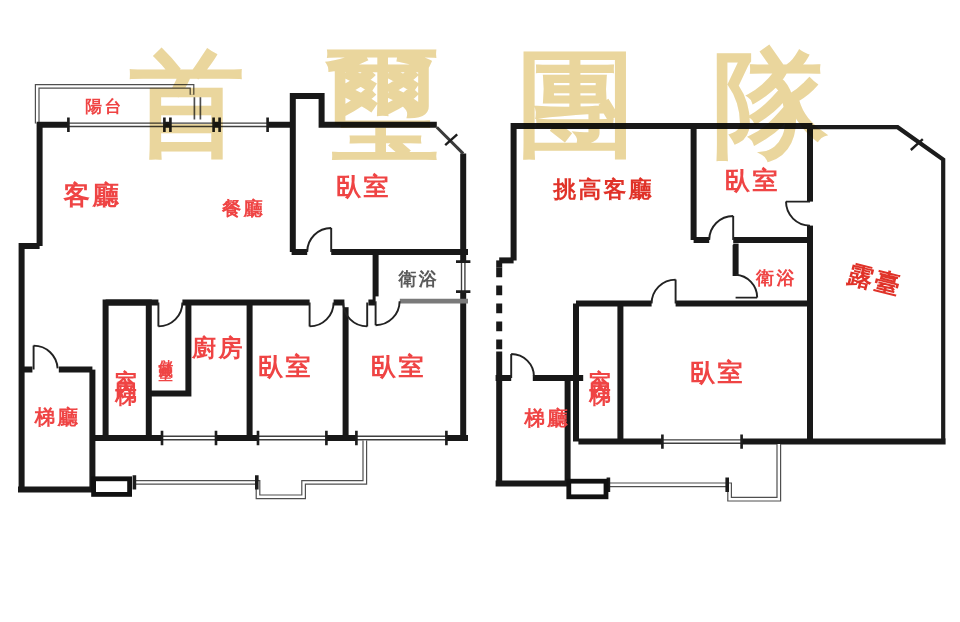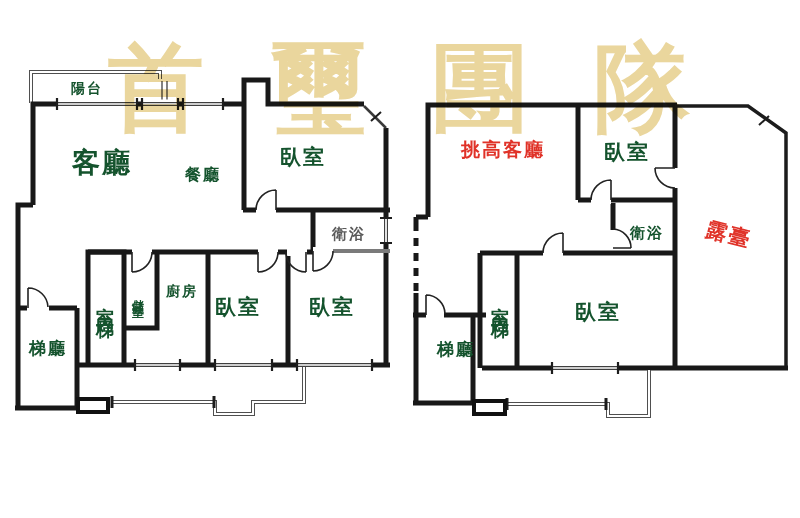--- a/index.html
+++ b/index.html
@@ -1,20 +1,20 @@
 <!DOCTYPE html>
 <html><head>
 <meta charset="utf-8">
 <style>
   html,body{margin:0;padding:0;}
   body{background:#ffffff;font-family:"Liberation Sans",sans-serif;}
   .screen{position:relative;width:800px;height:518px;background:#ffffff;overflow:hidden;}
   .plan-svg{position:absolute;left:0;top:0;z-index:1;}
   .labels{position:absolute;left:0;top:0;width:800px;height:518px;z-index:2;pointer-events:none;}
-  .lb{position:absolute;transform:translate(-50%,-50%);font-weight:700;color:#14532d;
+  .lb{position:absolute;transform:translate(-50%,-50%);font-weight:700;color:#ef4444;
       white-space:nowrap;letter-spacing:2px;line-height:1;}
   .lb.v{writing-mode:vertical-rl;text-orientation:upright;letter-spacing:6px;}
   .lb.red{color:#e03228;}
   .lb.grey{color:#5a5a5a;}
   .lb.rot{transform:translate(-50%,-50%) rotate(14deg);}
   .watermark{position:absolute;left:108px;top:40px;z-index:3;display:flex;gap:66px;
       font-size:96px;font-weight:700;line-height:1;color:#ead69d;
       mix-blend-mode:multiply;pointer-events:none;letter-spacing:0;}
 </style>
 </head>
@@ -162,32 +162,32 @@
         <path d="M507,404 H608 V416 H649 V370" stroke="#ffffff" stroke-width="2"></path>
         <path d="M507,398 V410 M606,398 V410" stroke="#1c1c1c" stroke-width="3"></path>
       </g>
       <rect x="474" y="401" width="31" height="13" fill="#ffffff" stroke="#111111" stroke-width="4"></rect>
     </g>
   </svg>
 
   <div class="labels">
 
     <span class="lb" style="left:87px;top:88px;font-size:14px;">陽台</span>
-    <span class="lb" style="left:102px;top:163px;font-size:28px;">客廳</span>
+    <span class="lb" style="left:77px;top:163px;font-size:22px;">客廳</span>
     <span class="lb" style="left:203px;top:175px;font-size:16px;">餐廳</span>
     <span class="lb" style="left:303px;top:156px;font-size:21px;">臥室</span>
     <span class="lb grey" style="left:349px;top:233px;font-size:15px;">衛浴</span>
     <span class="lb v" style="left:105px;top:302px;font-size:18px;">室內梯</span>
     <span class="lb v" style="left:138px;top:294px;font-size:12px;letter-spacing:3px;">儲藏室</span>
-    <span class="lb" style="left:182px;top:291px;font-size:14px;text-align:right;">廚房</span>
+    <span class="lb" style="left:182px;top:291px;font-size:20px;text-align:right;">廚房</span>
     <span class="lb" style="left:238px;top:306px;font-size:21px;">臥室</span>
     <span class="lb" style="left:332px;top:306px;font-size:21px;">臥室</span>
     <span class="lb" style="left:48px;top:348px;font-size:17px;">梯廳</span>
 
-    <span class="lb red" style="left:503px;top:149px;font-size:19px;">挑高客廳</span>
+    <span class="lb red" style="left:503px;top:159px;font-size:19px;">挑高客廳</span>
     <span class="lb" style="left:627px;top:151px;font-size:21px;">臥室</span>
     <span class="lb" style="left:647px;top:232px;font-size:15px;">衛浴</span>
     <span class="lb red rot" style="left:729px;top:234px;font-size:21px;">露臺</span>
     <span class="lb v" style="left:500px;top:302px;font-size:18px;">室內梯</span>
     <span class="lb" style="left:598px;top:311px;font-size:21px;">臥室</span>
     <span class="lb" style="left:456px;top:349px;font-size:17px;">梯廳</span>
   </div>
 
   <div class="watermark">
     <span>首</span>

